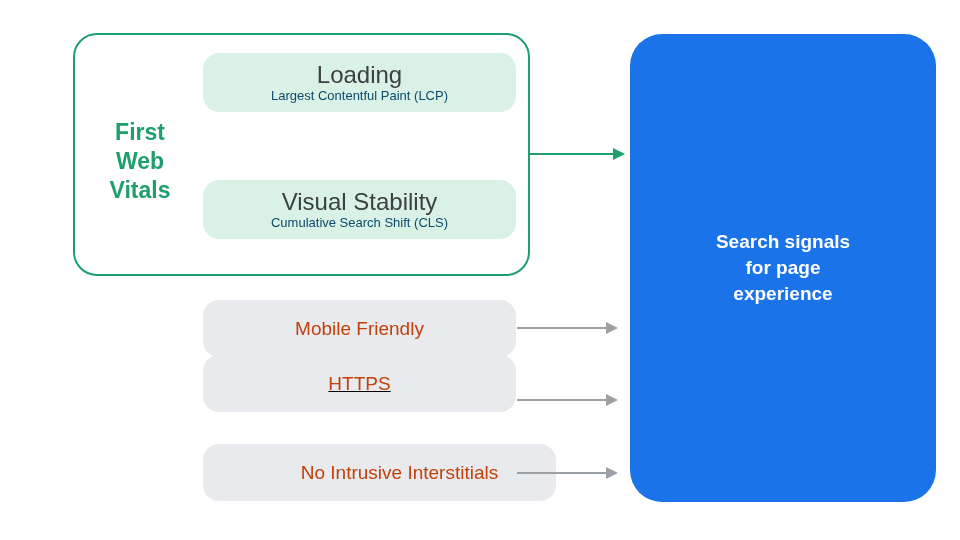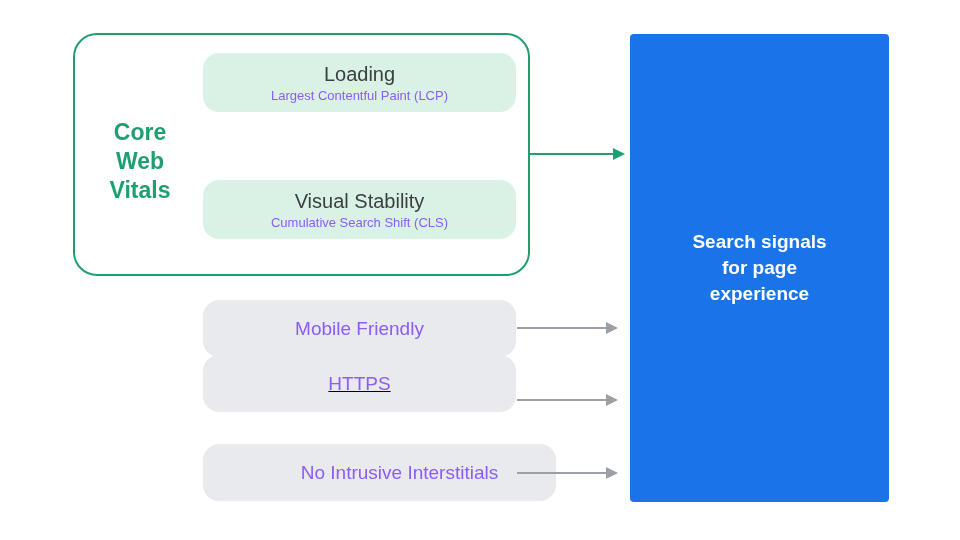--- a/index.html
+++ b/index.html
@@ -51,29 +51,29 @@
     border-radius: 16px;
     display: flex;
     flex-direction: column;
     align-items: center;
     justify-content: center;
   }
   .metric-box.m0 { top: 53px; }
   .metric-box.m1 { top: 124px; }
   .metric-box.m2 { top: 180px; }
   .metric-title {
-    font-size: 20px;
+    font-size: 24px;
     font-weight: 500;
     color: #3c4043;
     line-height: 25px;
   }
   .metric-subtitle {
     font-size: 13px;
     font-weight: 400;
-    color: #8b5cf6;
+    color: #0c4a6e;
     line-height: 17px;
   }
 
   
   .signal-box {
     position: absolute;
     left: 203px;
     width: 313px;
     height: 57px;
     background: #e8eaed;
@@ -81,32 +81,32 @@
     display: flex;
     align-items: center;
     justify-content: center;
   }
   .signal-box.s0 { top: 300px; }
   .signal-box.s1 { top: 355px; text-decoration: underline; }
   .signal-box.s2 { top: 444px; padding-left: 40px; }
   .signal-label {
     font-size: 19px;
     font-weight: 400;
-    color: #8b5cf6;
+    color: #c2410c;
   }
 
   
   .result-box {
     position: absolute;
     left: 630px;
     top: 34px;
-    width: 259px;
+    width: 306px;
     height: 468px;
     background: #1a73e8;
-    border-radius: 4px;
+    border-radius: 32px;
     display: flex;
     align-items: center;
     justify-content: center;
   }
   .result-label {
     font-size: 19px;
     font-weight: bold;
     color: #ffffff;
     text-align: center;
     line-height: 26px;
@@ -143,21 +143,21 @@
   .arrow.a1 { top: 394px; }
   .arrow.a2 { top: 467px; }
 </style>
 </head>
 <body>
 
 <div class="stage">
 
   <div class="cwv-container"></div>
 
-  <div class="cwv-label">Core
+  <div class="cwv-label">First
 Web
 Vitals</div>
 
   <div class="metric-box m0">
     <div class="metric-title">Loading</div>
     <div class="metric-subtitle">Largest Contentful Paint (LCP)</div>
   </div>
 
 
   <div class="metric-box m2">

